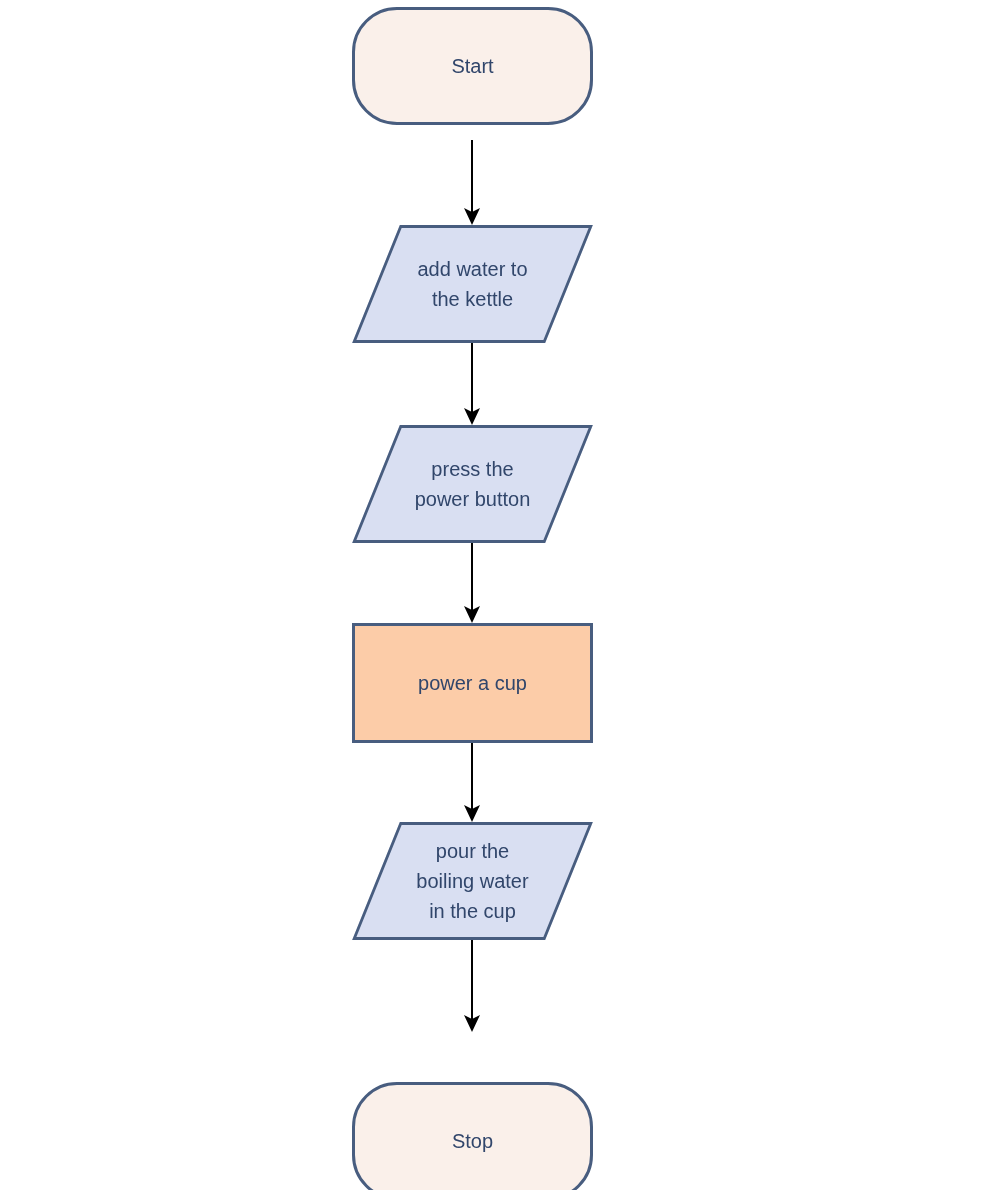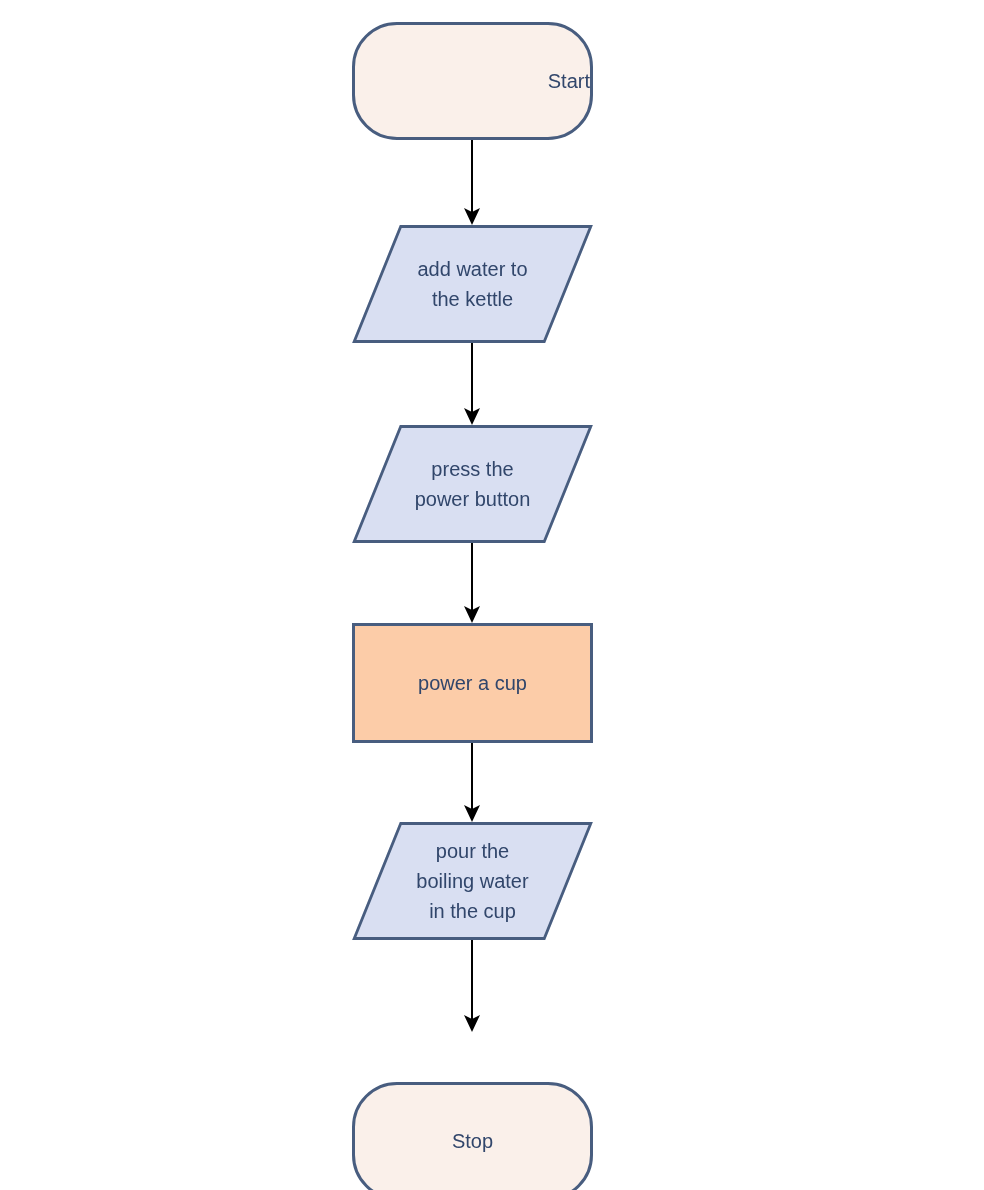--- a/index.html
+++ b/index.html
@@ -27,21 +27,21 @@
   .label span { display: block; }
 
   
   .terminator {
     left: 352px;
     width: 241px;
     height: 118px;
     border-radius: 45px;
     background: #faf0ea;
   }
-  #node-start { top: 22px; text-align: right; }
+  #node-start { top: 7px; }
   #node-stop  { top: 1082px; }
 
   
   .io {
     width: 193px;
     height: 118px;
     background: #d9dff2;
     transform: skewX(-22deg);
   }
   .io .label { transform: skewX(22deg); }

